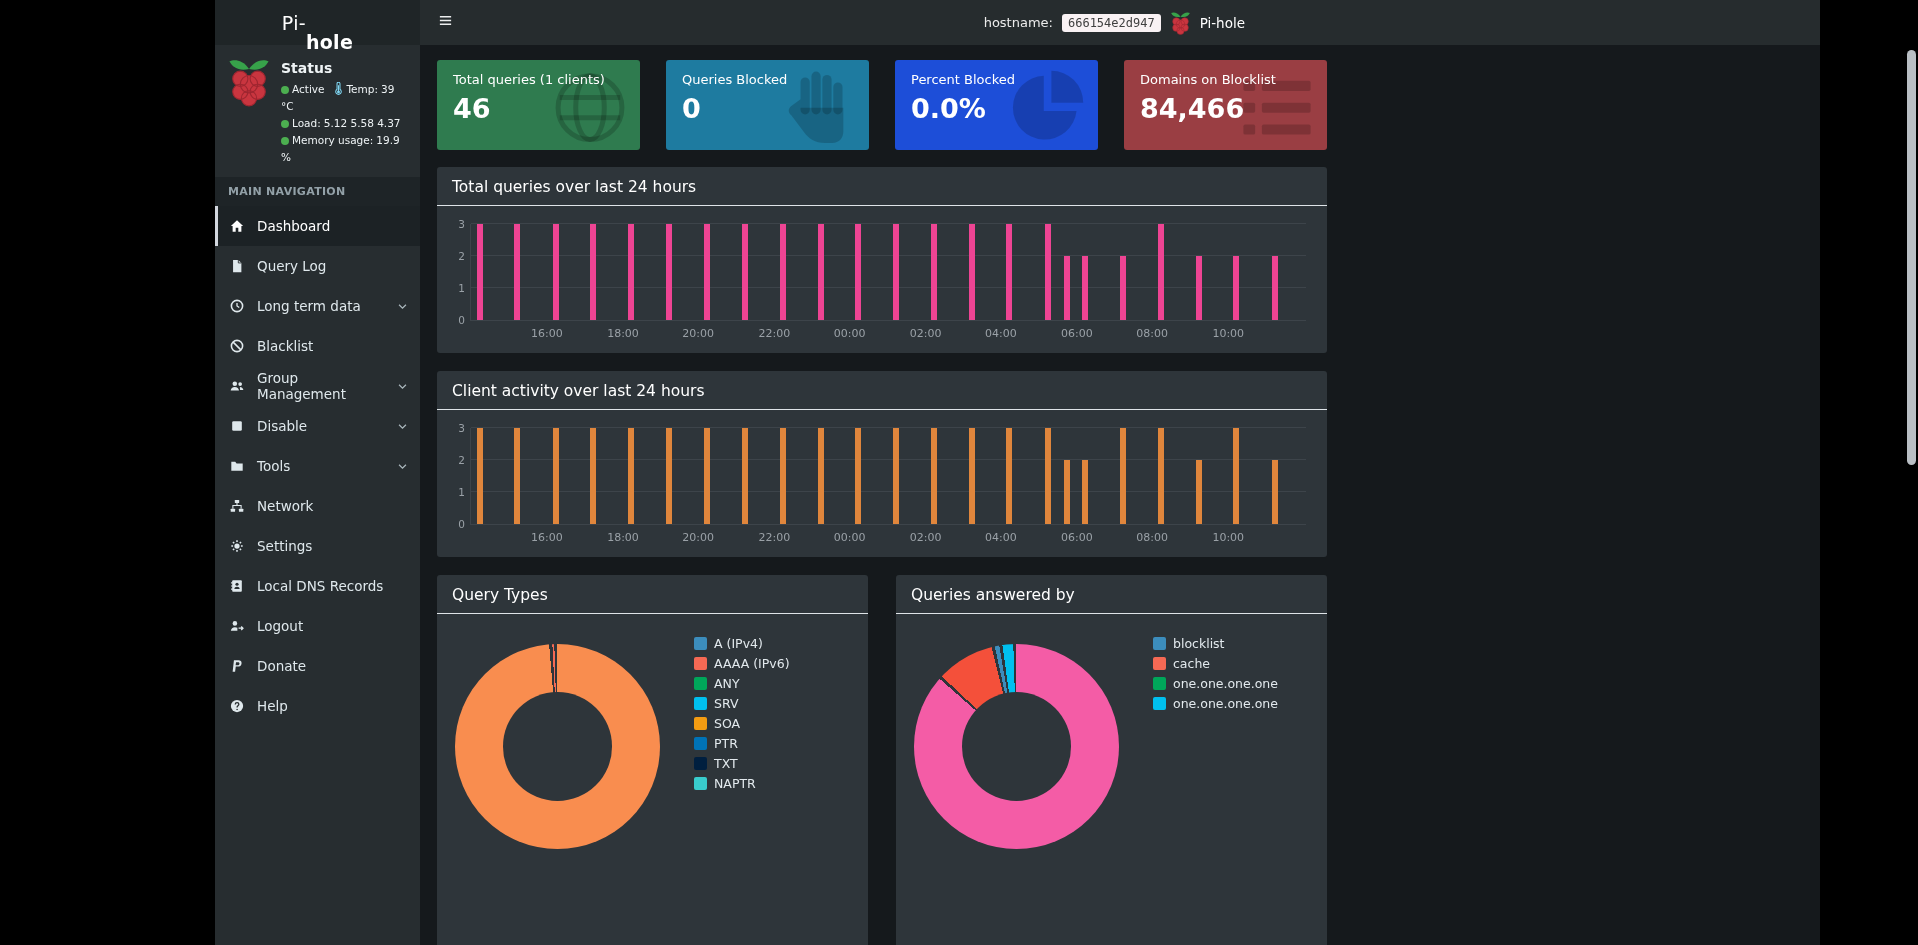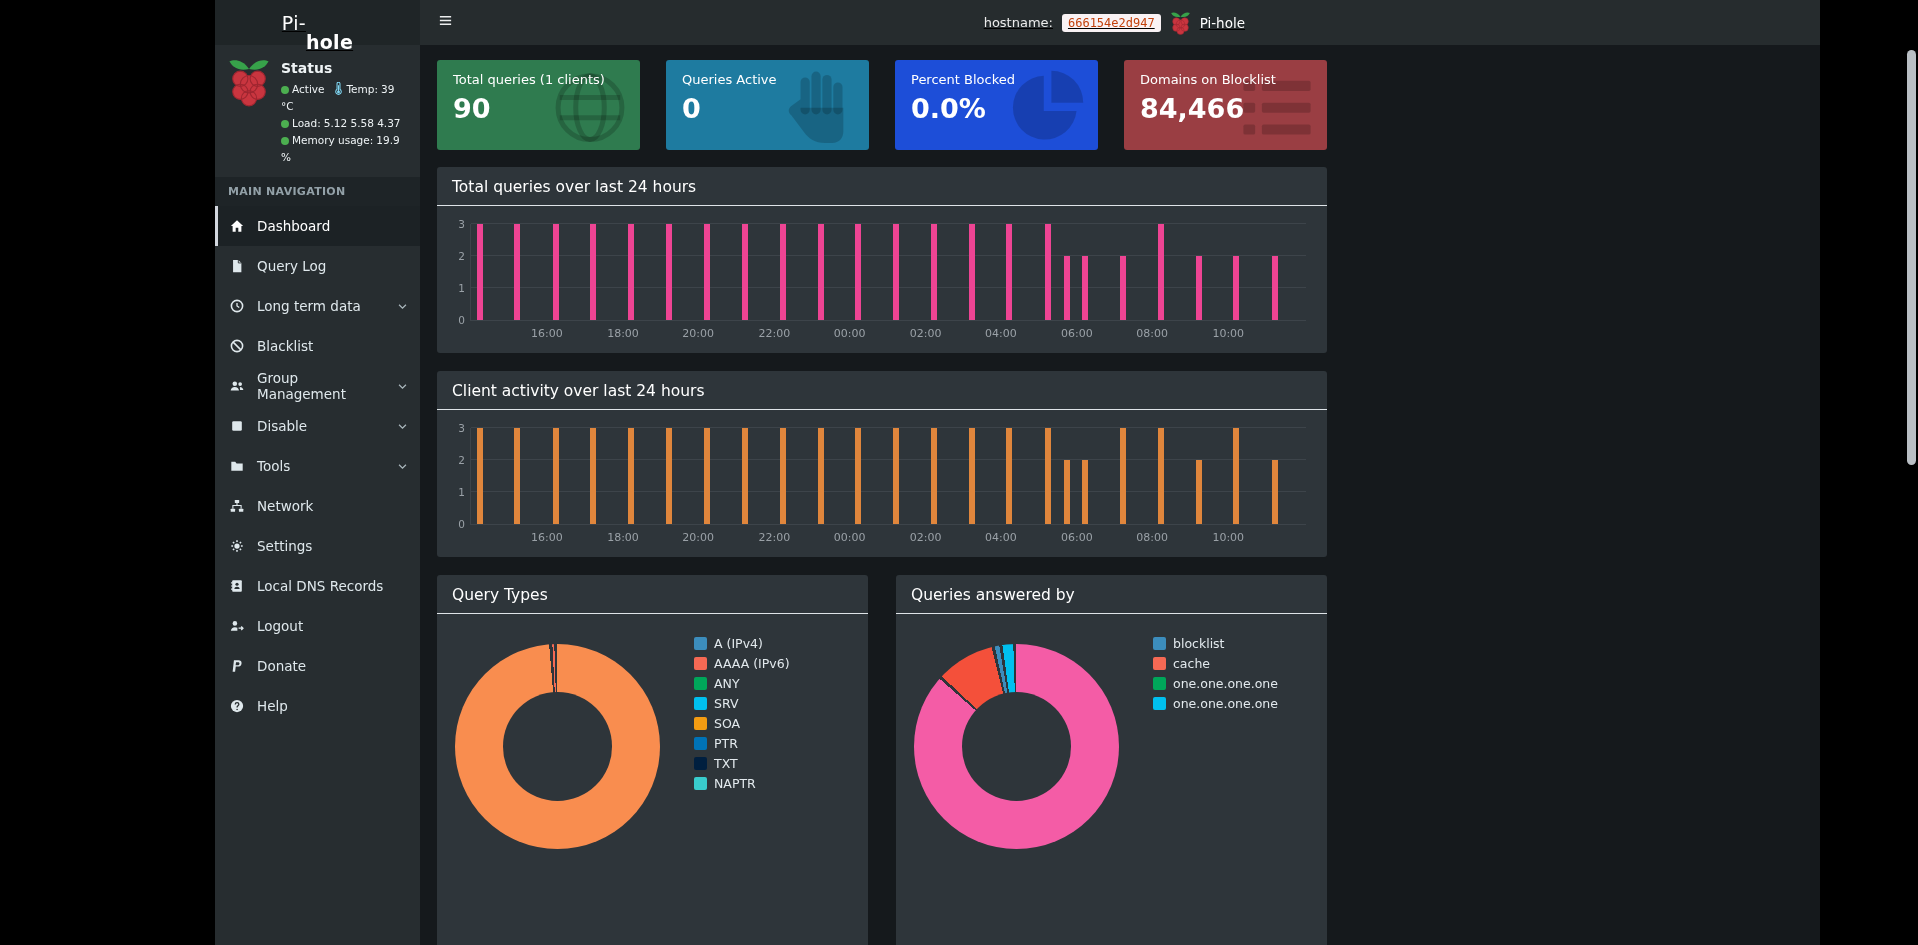--- a/index.html
+++ b/index.html
@@ -1,27 +1,27 @@
 <!DOCTYPE html>
 <html><head>
 <meta charset="utf-8">
 <style>
   *{margin:0;padding:0;box-sizing:border-box;}
   html,body{width:1918px;height:945px;overflow:hidden;background:#000;
     font-family:"DejaVu Sans","Liberation Sans",sans-serif;}
   .app{position:absolute;left:215px;top:0;width:1605px;height:945px;background:#15191c;}
 
   
-  .navbar{position:absolute;top:0;left:0;right:0;height:45px;background:#262c2e;display:flex;align-items:stretch;z-index:5;text-decoration:underline;}
+  .navbar{position:absolute;top:0;left:0;right:0;height:45px;background:#262c2e;display:flex;align-items:stretch;z-index:5;}
   .brand{width:205px;background:#1f2527;color:#fff;font-size:19px;display:flex;align-items:center;justify-content:center;letter-spacing:.3px;}
   .brand b{font-weight:700;margin-top:38px;}
   .hamburger{width:50px;display:flex;align-items:center;justify-content:center;color:#eceeef;cursor:pointer;}
   .hamburger svg{width:15px;height:15px;}
   .nav-right{margin-left:auto;display:flex;align-items:center;gap:9px;padding-right:575px;color:#ececec;font-size:13px;}
-  .nav-right code{font-family:"DejaVu Sans Mono","Liberation Mono",monospace;font-size:12px;background:#f9f2f4;color:#c2410c;padding:2px 6px;border-radius:3px;}
+  .nav-right code{font-family:"DejaVu Sans Mono","Liberation Mono",monospace;font-size:12px;background:#f9f2f4;color:#404040;padding:2px 6px;border-radius:3px;}
   .logo-sm svg{width:21px;height:24px;display:block;}
   .nav-right .brand-right{font-size:13.5px;color:#fff;}
 
   
   .sidebar{position:absolute;top:45px;left:0;bottom:0;width:205px;background:#272d30;}
   .status{display:flex;gap:10px;padding:12px 10px 12px 12px;}
   .logo-lg svg{width:44px;height:50px;}
   .status-info{color:#eef3f5;font-size:10.5px;line-height:1.6;}
   .status-title{font-size:14px;font-weight:700;margin-bottom:2px;}
   .status-line span{margin-right:3px;}
@@ -310,31 +310,31 @@
       <div class="cards" id="cards">
           <div class="card" style="background: rgb(47, 123, 79);">
             <span class="watermark"><svg viewBox="0 0 100 100">
                 <g fill="none" stroke="rgba(0,0,0,.18)" stroke-width="6">
                   <circle cx="50" cy="52" r="38"></circle>
                   <ellipse cx="50" cy="52" rx="17" ry="38"></ellipse>
                   <path d="M14 40h72M14 64h72"></path>
                 </g>
               </svg></span>
             <div class="card-title">Total queries (1 clients)</div>
-            <div class="card-value">90</div>
+            <div class="card-value">46</div>
           </div>
           <div class="card" style="background: rgb(30, 123, 160);">
             <span class="watermark"><svg viewBox="0 0 100 100" fill="rgba(0,0,0,.18)">
                 <rect x="28" y="16" width="11" height="44" rx="5.5"></rect>
                 <rect x="41" y="9" width="11" height="51" rx="5.5"></rect>
                 <rect x="54" y="13" width="11" height="47" rx="5.5"></rect>
                 <rect x="67" y="22" width="11" height="38" rx="5.5"></rect>
                 <path d="M28 42 17 50c-4 3-4 8 0 11l15 20c6 8 13 13 25 13h9c8 0 13-6 13-14V52H28z"></path>
               </svg></span>
-            <div class="card-title">Queries Active</div>
+            <div class="card-title">Queries Blocked</div>
             <div class="card-value">0</div>
           </div>
           <div class="card" style="background: #1d4ed8;">
             <span class="watermark"><svg viewBox="0 0 100 100" fill="rgba(0,0,0,.18)">
                 <path d="M45 14A38 38 0 1 0 84 56H45z"></path>
                 <path d="M54 8a38 38 0 0 1 38 38H54z"></path>
               </svg></span>
             <div class="card-title">Percent Blocked</div>
             <div class="card-value">0.0%</div>
           </div>

